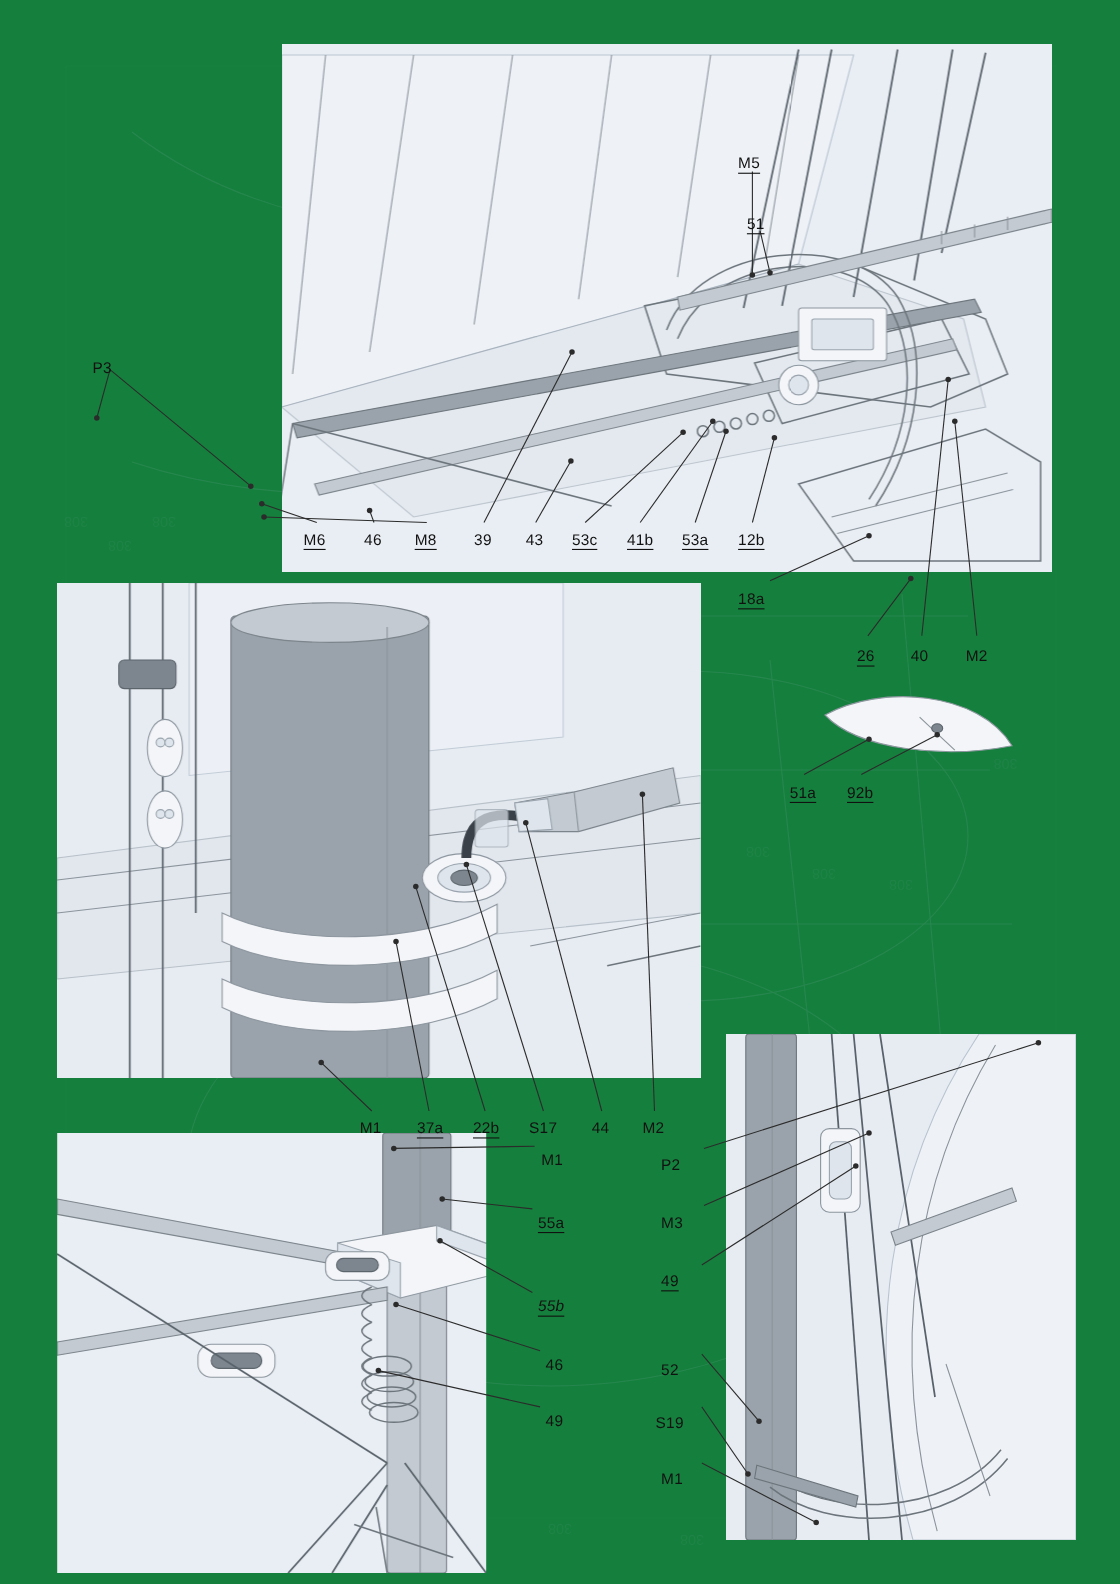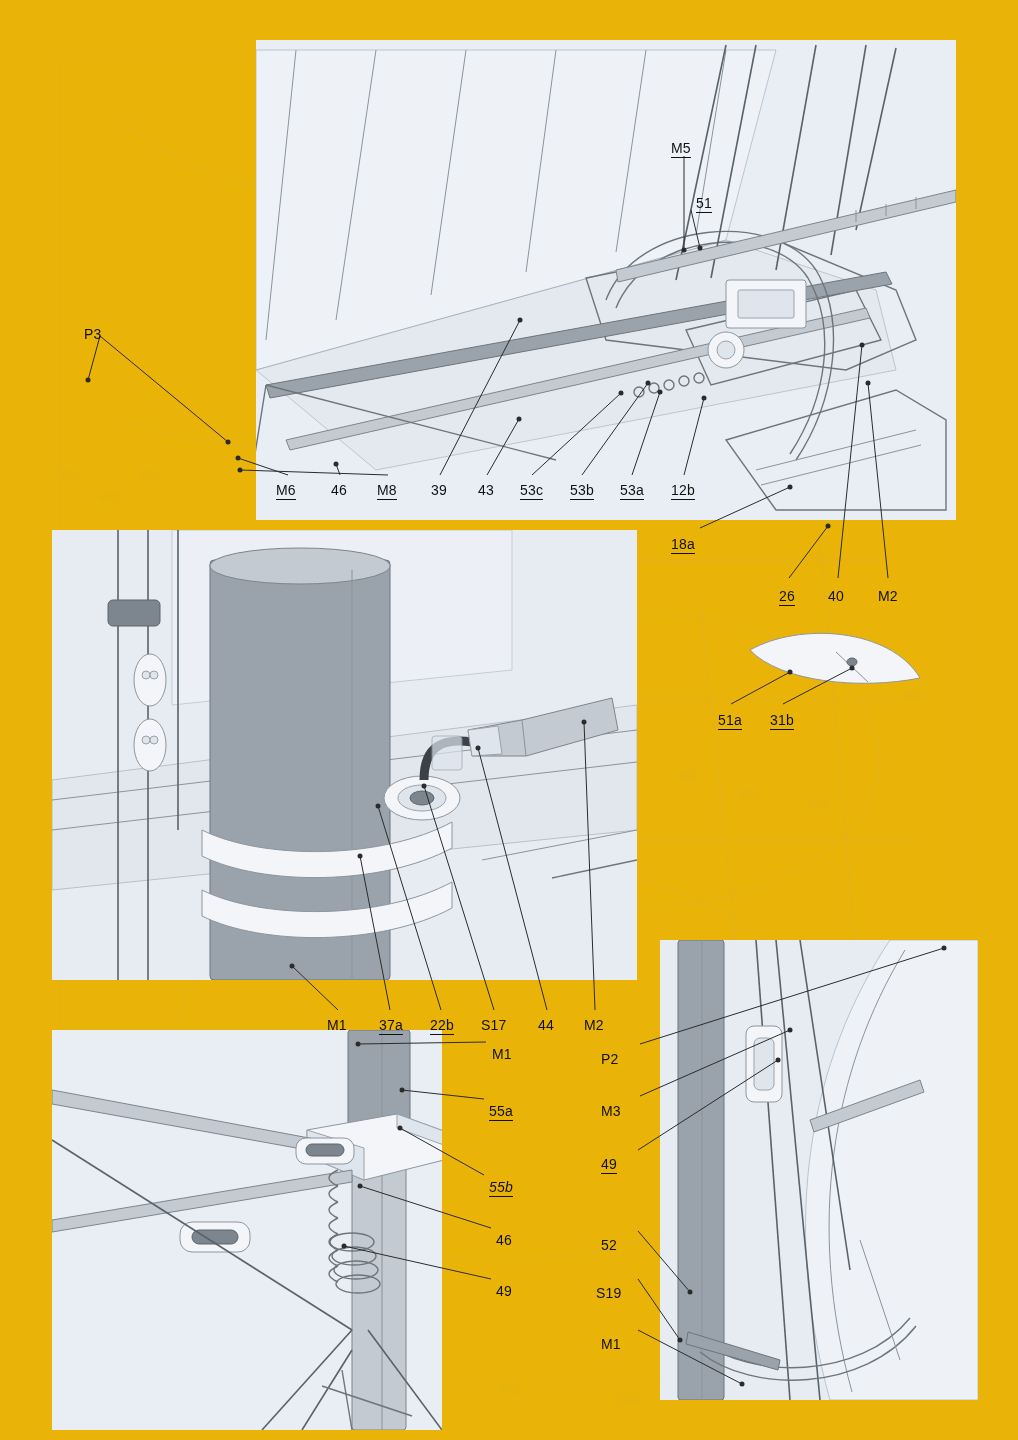--- a/index.html
+++ b/index.html
@@ -1,20 +1,20 @@
 <!DOCTYPE html>
 <html><head>
 <meta charset="utf-8">
 <style>
   html,body{margin:0;padding:0;background:#ffffff;}
   body{width:1018px;height:1440px;position:relative;overflow:hidden;
        font-family:"Liberation Sans",sans-serif;color:#1a1a1a;}
 
   
-  #page{position:absolute;inset:0;background:#eab308;}
+  #page{position:absolute;inset:0;background:#15803d;}
 
   
   .ghost{position:absolute;opacity:.13;pointer-events:none;}
 
   
   .panel{position:absolute;background:#e8edf3;overflow:hidden;}
 
   .label{position:absolute;font-size:14px;line-height:15px;color:#111;
          white-space:nowrap;letter-spacing:.2px;}
   .label.u{border-bottom:1px solid #111;padding-bottom:1px;}
@@ -337,37 +337,37 @@
     <path class="ln" d="M638 1231 L690 1292"></path>
       <circle class="dot" cx="690" cy="1292" r="2.5"></circle>
     <path class="ln" d="M638 1279 L680 1340"></path>
       <circle class="dot" cx="680" cy="1340" r="2.5"></circle>
     <path class="ln" d="M638 1330 L742 1384"></path>
       <circle class="dot" cx="742" cy="1384" r="2.5"></circle>
   </svg>
 
   <div id="labels">
       <div class="label u" style="left: 671px; top: 141px;">M5</div>
-      <div class="label u" style="left: 696px; top: 196px;">51</div>
+      <div class="label u" style="left: 679px; top: 196px;">51</div>
       <div class="label" style="left: 84px; top: 327px;">P3</div>
       <div class="label u" style="left: 276px; top: 483px;">M6</div>
       <div class="label" style="left: 331px; top: 483px;">46</div>
       <div class="label u" style="left: 377px; top: 483px;">M8</div>
       <div class="label" style="left: 431px; top: 483px;">39</div>
       <div class="label" style="left: 478px; top: 483px;">43</div>
       <div class="label u" style="left: 520px; top: 483px;">53c</div>
-      <div class="label u" style="left: 570px; top: 483px;">53b</div>
+      <div class="label u" style="left: 570px; top: 483px;">41b</div>
       <div class="label u" style="left: 620px; top: 483px;">53a</div>
       <div class="label u" style="left: 671px; top: 483px;">12b</div>
       <div class="label u" style="left: 671px; top: 537px;">18a</div>
       <div class="label u" style="left: 779px; top: 589px;">26</div>
       <div class="label" style="left: 828px; top: 589px;">40</div>
       <div class="label" style="left: 878px; top: 589px;">M2</div>
       <div class="label u" style="left: 718px; top: 713px;">51a</div>
-      <div class="label u" style="left: 770px; top: 713px;">31b</div>
+      <div class="label u" style="left: 770px; top: 713px;">92b</div>
       <div class="label" style="left: 327px; top: 1018px;">M1</div>
       <div class="label u" style="left: 379px; top: 1018px;">37a</div>
       <div class="label u" style="left: 430px; top: 1018px;">22b</div>
       <div class="label" style="left: 481px; top: 1018px;">S17</div>
       <div class="label" style="left: 538px; top: 1018px;">44</div>
       <div class="label" style="left: 584px; top: 1018px;">M2</div>
       <div class="label" style="left: 492px; top: 1047px;">M1</div>
       <div class="label u" style="left: 489px; top: 1104px;">55a</div>
       <div class="label u" style="left: 489px; top: 1180px; font-style: italic;">55b</div>
       <div class="label" style="left: 496px; top: 1233px;">46</div>

